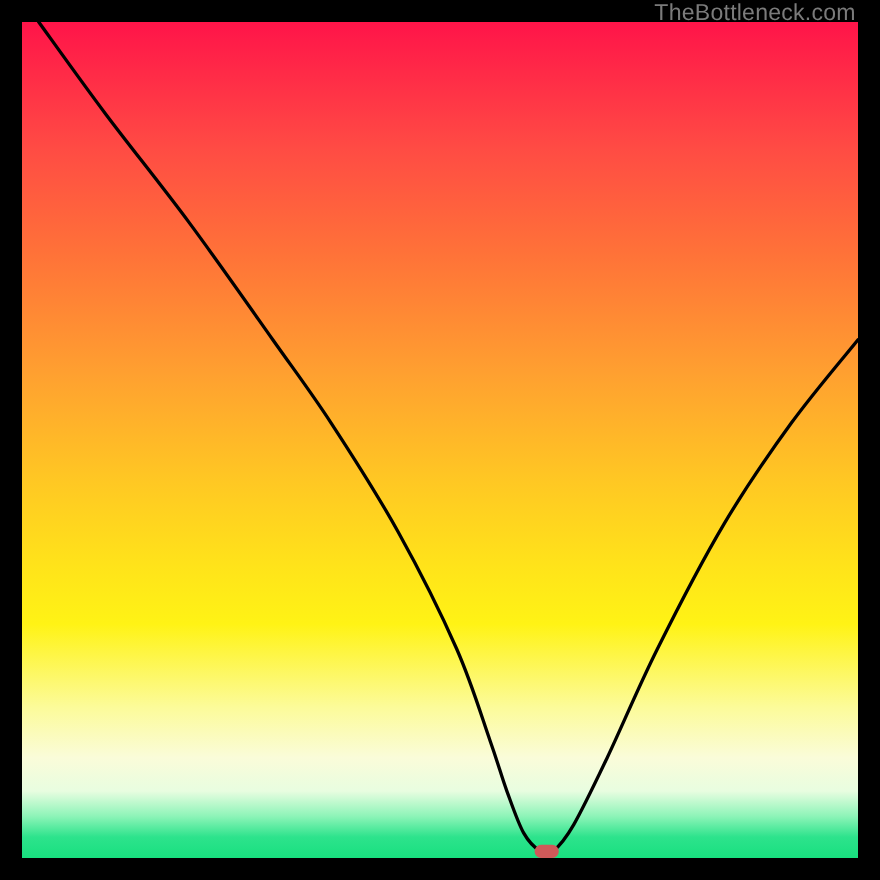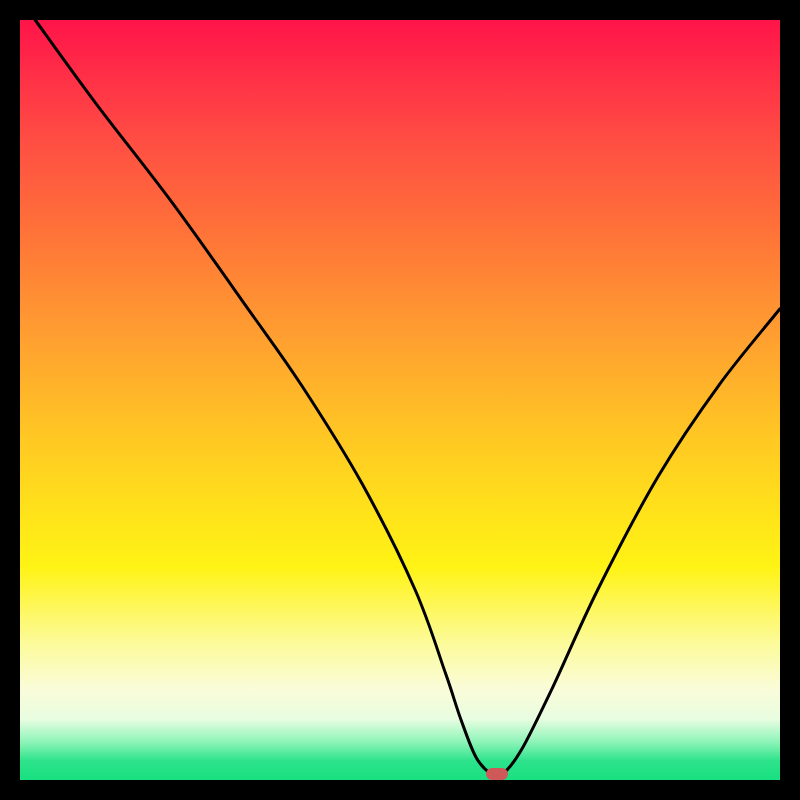--- a/index.html
+++ b/index.html
@@ -65,19 +65,20 @@
     height: 12px;
     border-radius: 6px;
     background: #cf5959;
     transform: translate(-50%, -50%);
   }
 </style>
 </head>
 <body>
 
 <div class="frame">
+  <div class="watermark">TheBottleneck.com</div>
   <div class="plot">
     <svg class="curve" viewBox="0 0 760 760" preserveAspectRatio="none">
       <path id="curve-path" fill="none" stroke="#000000" stroke-width="3" stroke-linecap="round" stroke-linejoin="round" d="M 15.2 0.0 C 25.3 13.9, 53.2 53.2, 76.0 83.6 C 98.8 114.0, 126.7 148.2, 152.0 182.4 C 177.3 216.6, 206.5 258.4, 228.0 288.8 C 249.5 319.2, 262.2 335.7, 281.2 364.8 C 300.2 393.9, 323.0 429.4, 342.0 463.6 C 361.0 497.8, 381.3 538.3, 395.2 570.0 C 409.1 601.7, 418.0 632.1, 425.6 653.6 C 433.2 675.1, 435.7 685.3, 440.8 699.2 C 445.9 713.1, 450.9 728.1, 456.0 737.2 C 461.1 746.3, 466.8 751.1, 471.2 753.9 C 475.6 756.7, 477.5 758.0, 482.6 753.9 C 487.7 749.9, 493.4 743.8, 501.6 729.6 C 509.8 715.4, 519.3 695.4, 532.0 668.8 C 544.7 642.2, 559.9 605.5, 577.6 570.0 C 595.3 534.5, 618.1 490.2, 638.4 456.0 C 658.7 421.8, 678.9 392.7, 699.2 364.8 C 719.5 336.9, 749.9 301.5, 760.0 288.8"></path>
     </svg>
     <div class="marker" id="min-marker" style="left: 476.52px; top: 753.92px; background: rgb(207, 89, 89);"></div>
   </div>
 </div>
 
 </body></html>

